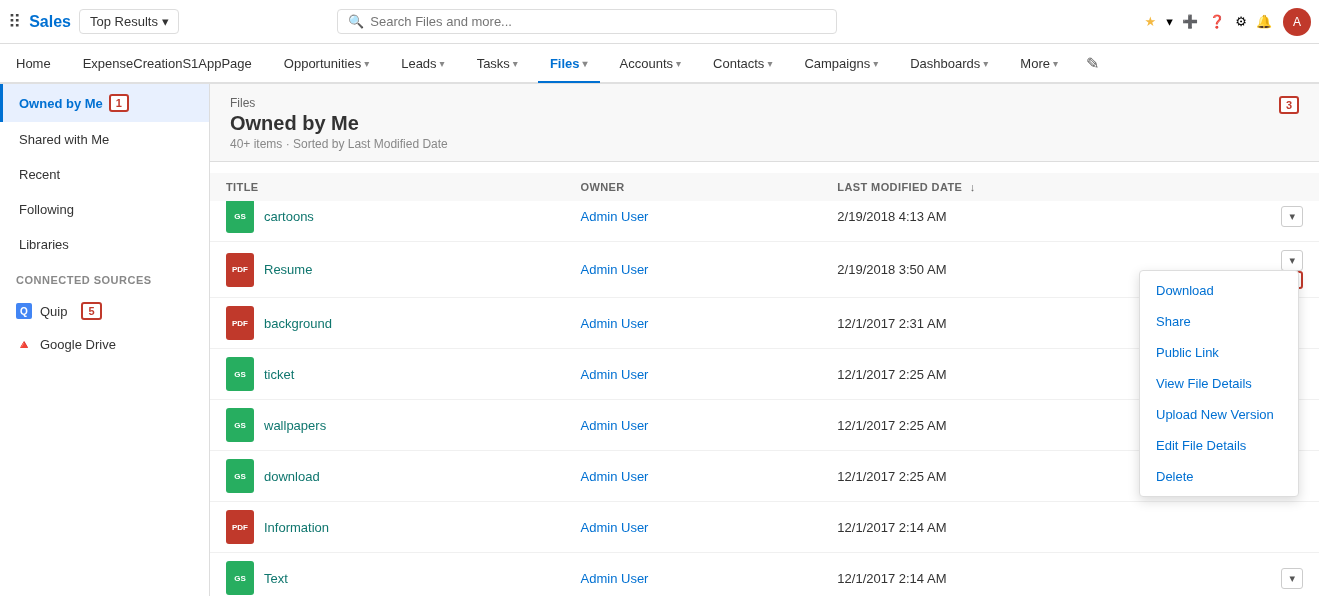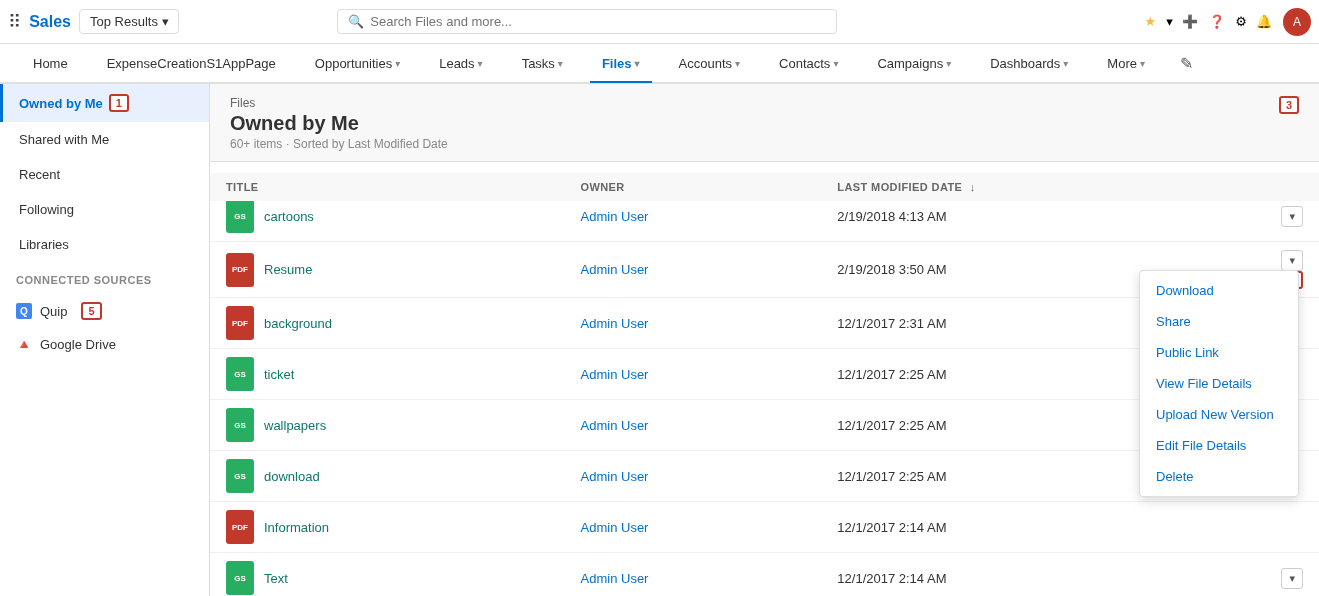--- a/index.html
+++ b/index.html
@@ -31,23 +31,23 @@
       border-radius: 4px; padding: 4px 10px; cursor: pointer; background: #fff;
       font-size: 13px; gap: 4px; color: #333;
     }
 
     .topbar-right { display: flex; align-items: center; gap: 8px; margin-left: auto; }
     .avatar { width: 28px; height: 28px; border-radius: 50%; background: #c0392b; display: flex; align-items: center; justify-content: center; }
 
     
     .navbar {
       display: flex; align-items: center; background: #fff;
-      height: 40px; padding: 0 21px;
+      height: 40px; padding: 0 4px;
       border-bottom: 2px solid #e0e0e0;
-      gap: 15px;
+      gap: 8px;
     }
     .nav-item {
       padding: 8px 12px; font-size: 13px; color: #333;
       cursor: pointer; display: flex; align-items: center; gap: 3px;
       height: 100%; border-bottom: 2px solid transparent;
       margin-bottom: -2px;
     }
     .nav-item.active { color: #0070d2; border-bottom: 2px solid #0070d2; font-weight: 600; }
     .nav-item .chevron { font-size: 10px; color: #888; }
     .nav-more { margin-left: auto; }
@@ -232,21 +232,21 @@
       <span>Google Drive</span>
     </div>
   </div>
 
   <div class="content">
 
     <div class="content-header">
       <div>
         <div class="breadcrumb">Files</div>
         <div class="page-title">Owned by Me</div>
-        <div class="subtitle">60+ items · Sorted by Last Modified Date</div>
+        <div class="subtitle">40+ items · Sorted by Last Modified Date</div>
       </div>
       <div style="display:flex; align-items:center; gap:8px;">
         <span class="anno-badge" style="border-color:#c0392b; color:#c0392b;">3</span>
       </div>
     </div>
 
     <div class="table-wrapper">
       <table>
         <thead>
           <tr>

